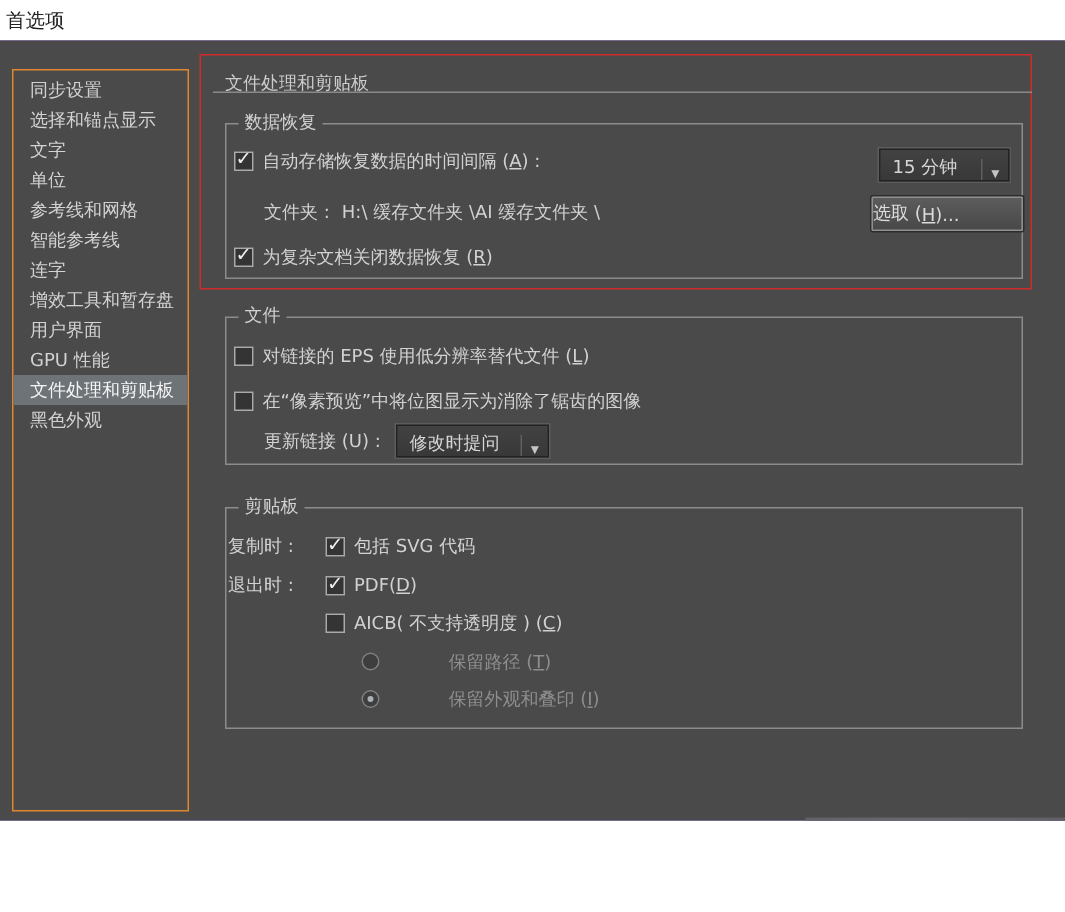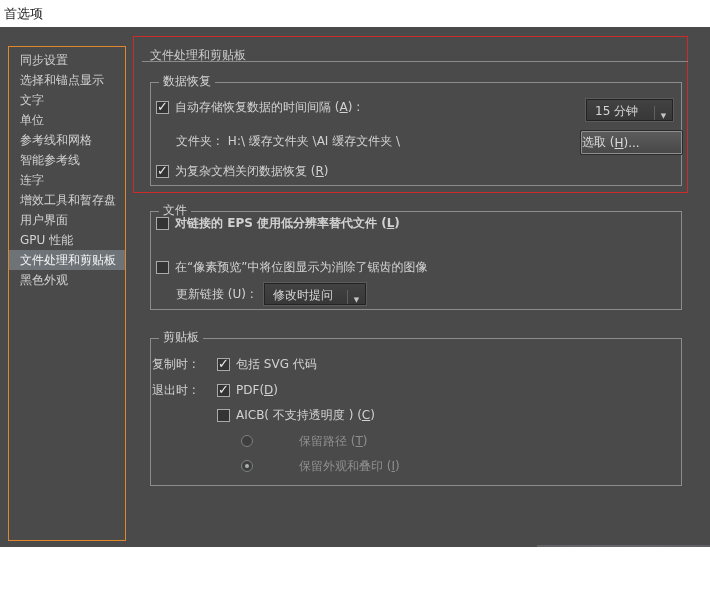--- a/index.html
+++ b/index.html
@@ -137,21 +137,21 @@
 
   <div class="row" style="left:156px;top:160px;">
     <span class="cb checked"></span>
     <span class="lbl"><span>为复杂文档关闭数据恢复 (</span><span class="u">R</span><span>)</span></span>
   </div>
 
   <div class="group" style="left:150px;top:211px;width:532px;height:99px;">
     <span class="legend">文件</span>
   </div>
 
-  <div class="row" style="left:156px;top:212px;font-weight:bold;">
+  <div class="row" style="left:156px;top:226px;">
     <span class="cb"></span>
     <span class="lbl"><span>对链接的 EPS 使用低分辨率替代文件 (</span><span class="u">L</span><span>)</span></span>
   </div>
 
   <div class="row" style="left:156px;top:256px;">
     <span class="cb"></span>
     <span class="lbl">在“像素预览”中将位图显示为消除了锯齿的图像</span>
   </div>
 
   <div class="statictext" style="left:176px;top:283px;">更新链接 (U) :</div>

